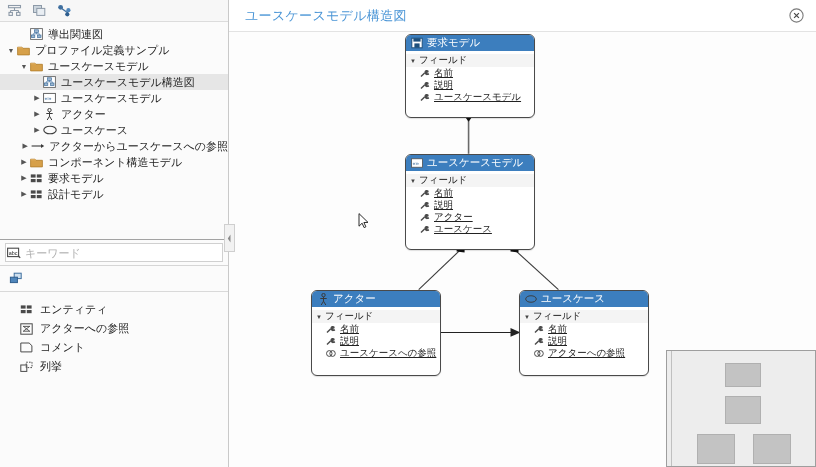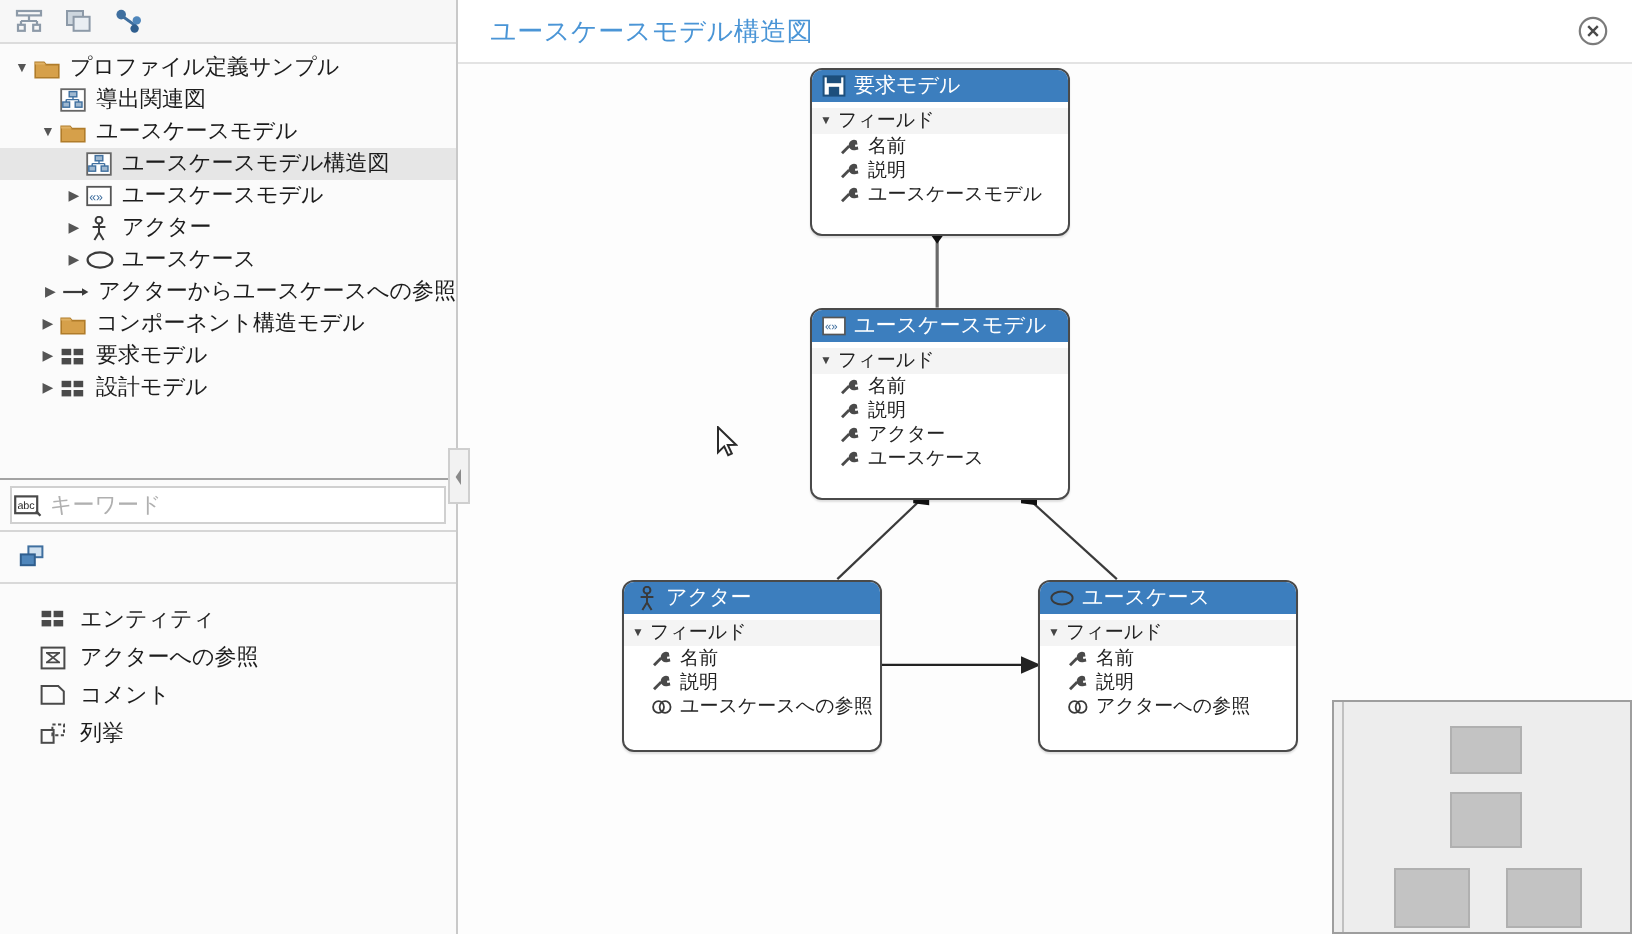--- a/index.html
+++ b/index.html
@@ -64,21 +64,21 @@
   
   .node{position:absolute;background:#ffffff;border:1px solid #4a4a4a;border-radius:6px;
         box-shadow:0 1px 1px rgba(0,0,0,.12);overflow:hidden;}
   .node-hd{height:16px;display:flex;align-items:center;padding-left:5px;
            background:#3c7ebe;color:#ffffff;font-size:10.5px;gap:4px;}
   .node-hd .nicon{width:12px;height:12px;display:inline-flex;align-items:center;justify-content:center;}
   .node-body{padding:3px 0 4px 0;}
   .sect{display:flex;align-items:center;height:13px;padding-left:4px;background:#f4f4f4;}
   .sect .tri{font-size:6px;color:#444;margin-right:3px;}
   .sect-label{font-size:9.5px;color:#222;}
-  .attr{display:flex;align-items:center;height:12px;padding-left:14px;gap:4px;}
+  .attr{display:flex;align-items:center;height:12px;padding-left:14px;gap:4px;text-decoration:underline;}
   .attr .aicon{width:10px;height:10px;display:inline-flex;align-items:center;justify-content:center;}
   .attr-label{font-size:9.5px;color:#222;}
 
   
   #minimap{position:absolute;right:0px;bottom:0px;width:148px;height:115px;
            background:#ededed;border:1px solid #9e9e9e;}
   #minimap .mm-gutter{position:absolute;left:4px;top:0;bottom:0;width:1px;background:#c0c0c0;}
   .mmbox{position:absolute;background:#c3c3c3;border:1px solid #b0b0b0;}
 
   
@@ -112,43 +112,43 @@
           <path d="M4 4 L11 9" stroke="#3f6f9f" stroke-width="1.4"></path>
           <circle cx="3.6" cy="3.3" r="2.4" fill="#3f6f9f"></circle>
           <circle cx="11.4" cy="6.2" r="2.1" fill="#4f86bb"></circle>
           <circle cx="10.3" cy="10.3" r="2.1" fill="#2f5e8e"></circle>
         </svg>
       </span>
     </div>
 
     <div id="tree">
         <div class="trow">
-          <span style="display:inline-block;width:6px"></span>
-          <span class="arrow">▼</span>
-          <span class="ticon">
-            <svg width="13" height="11" viewBox="0 0 13 11">
-              <path d="M0.6 2.2 h4.4 l1 1.1 h6.4 v6.6 h-11.8 z" fill="#d6a04a" stroke="#b07c2a" stroke-width=".8"></path>
-              <path d="M0.6 2.2 h4.4 l1 1.1 h-5.4 z" fill="#e0b164"></path>
-            </svg>
-          </span>
-          <span class="tlabel">プロファイル定義サンプル</span>
-        </div>
-        <div class="trow">
           <span style="display:inline-block;width:19px"></span>
           <span class="arrow"></span>
           <span class="ticon">
             <svg width="13" height="12" viewBox="0 0 13 12">
               <rect x="0.6" y="0.6" width="11.8" height="10.8" fill="#fff" stroke="#666" stroke-width=".9"></rect>
               <rect x="4.6" y="1.8" width="3.8" height="2.6" fill="#9fb8d0" stroke="#3f6f9f" stroke-width=".7"></rect>
               <rect x="1.4" y="7" width="3.4" height="2.6" fill="#9fb8d0" stroke="#3f6f9f" stroke-width=".7"></rect>
               <rect x="7.6" y="7" width="3.4" height="2.6" fill="#9fb8d0" stroke="#3f6f9f" stroke-width=".7"></rect>
               <path d="M6.5 4.4 V5.8 M3.1 5.8 H9.3 M3.1 5.8 V7 M9.3 5.8 V7" stroke="#3f6f9f" stroke-width=".7" fill="none"></path>
             </svg>
           </span>
           <span class="tlabel">導出関連図</span>
+        </div>
+        <div class="trow">
+          <span style="display:inline-block;width:6px"></span>
+          <span class="arrow">▼</span>
+          <span class="ticon">
+            <svg width="13" height="11" viewBox="0 0 13 11">
+              <path d="M0.6 2.2 h4.4 l1 1.1 h6.4 v6.6 h-11.8 z" fill="#d6a04a" stroke="#b07c2a" stroke-width=".8"></path>
+              <path d="M0.6 2.2 h4.4 l1 1.1 h-5.4 z" fill="#e0b164"></path>
+            </svg>
+          </span>
+          <span class="tlabel">プロファイル定義サンプル</span>
         </div>
         <div class="trow">
           <span style="display:inline-block;width:19px"></span>
           <span class="arrow">▼</span>
           <span class="ticon">
             <svg width="13" height="11" viewBox="0 0 13 11">
               <path d="M0.6 2.2 h4.4 l1 1.1 h6.4 v6.6 h-11.8 z" fill="#d6a04a" stroke="#b07c2a" stroke-width=".8"></path>
               <path d="M0.6 2.2 h4.4 l1 1.1 h-5.4 z" fill="#e0b164"></path>
             </svg>
           </span>

